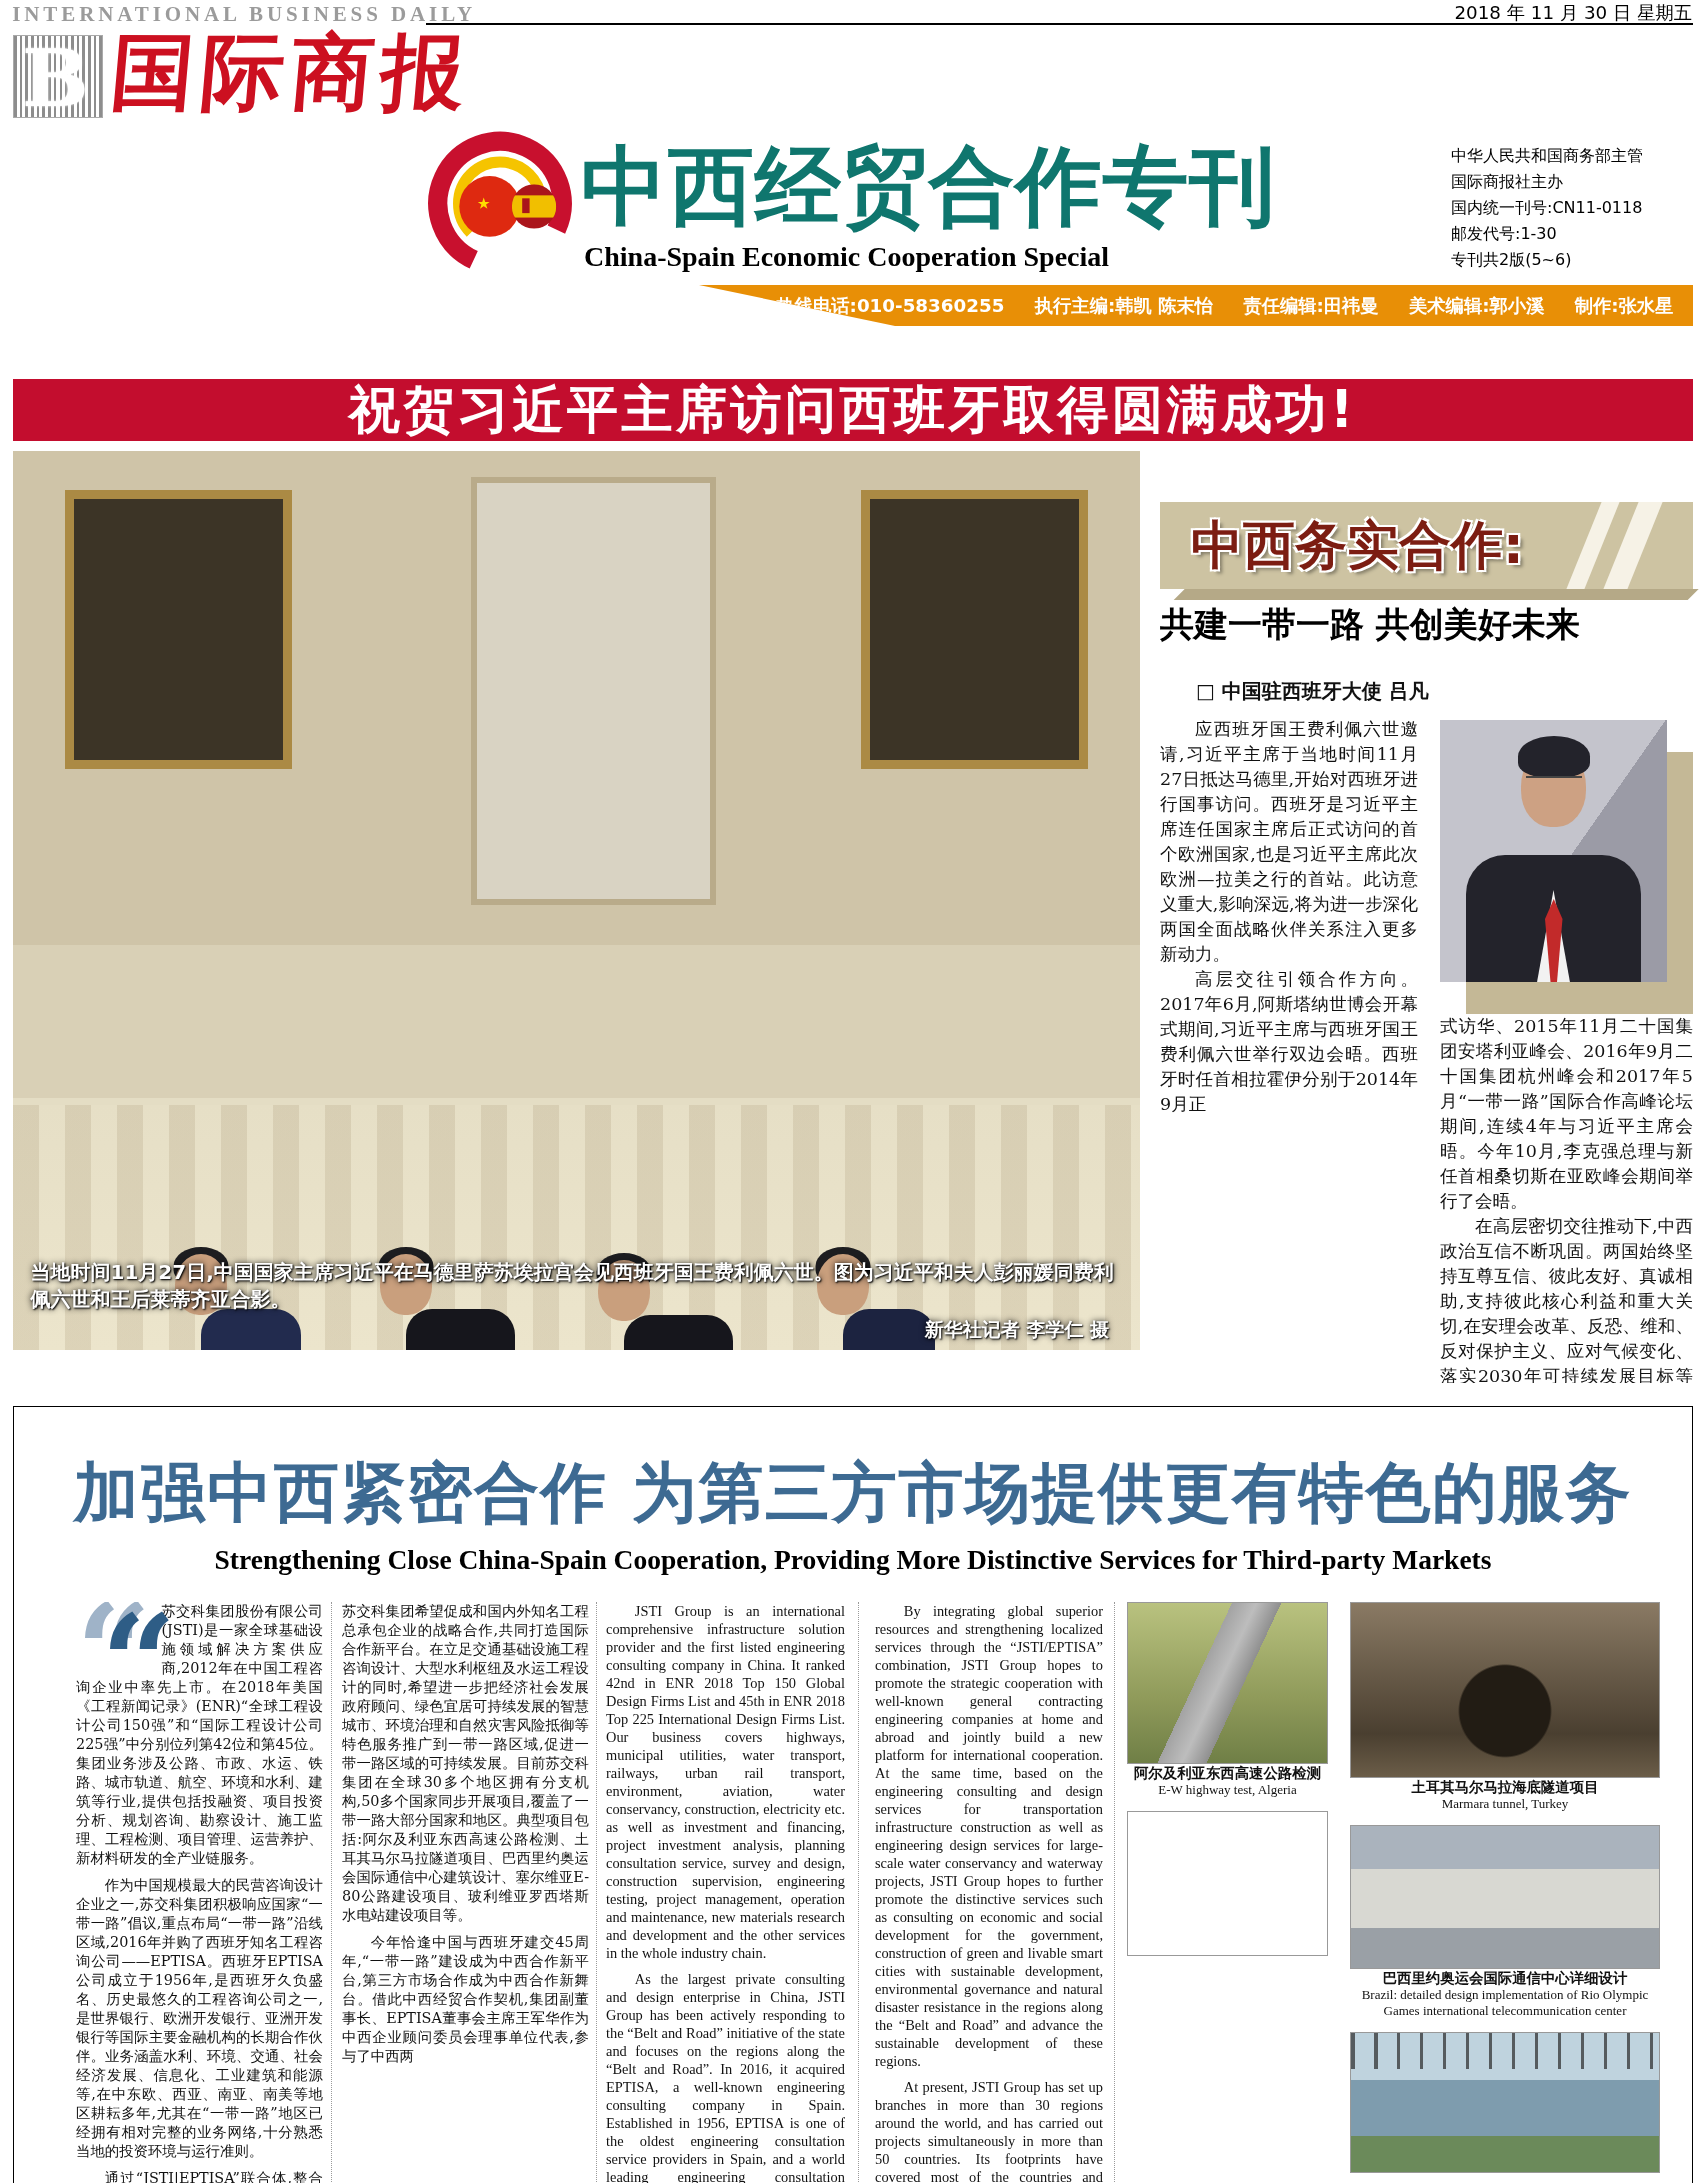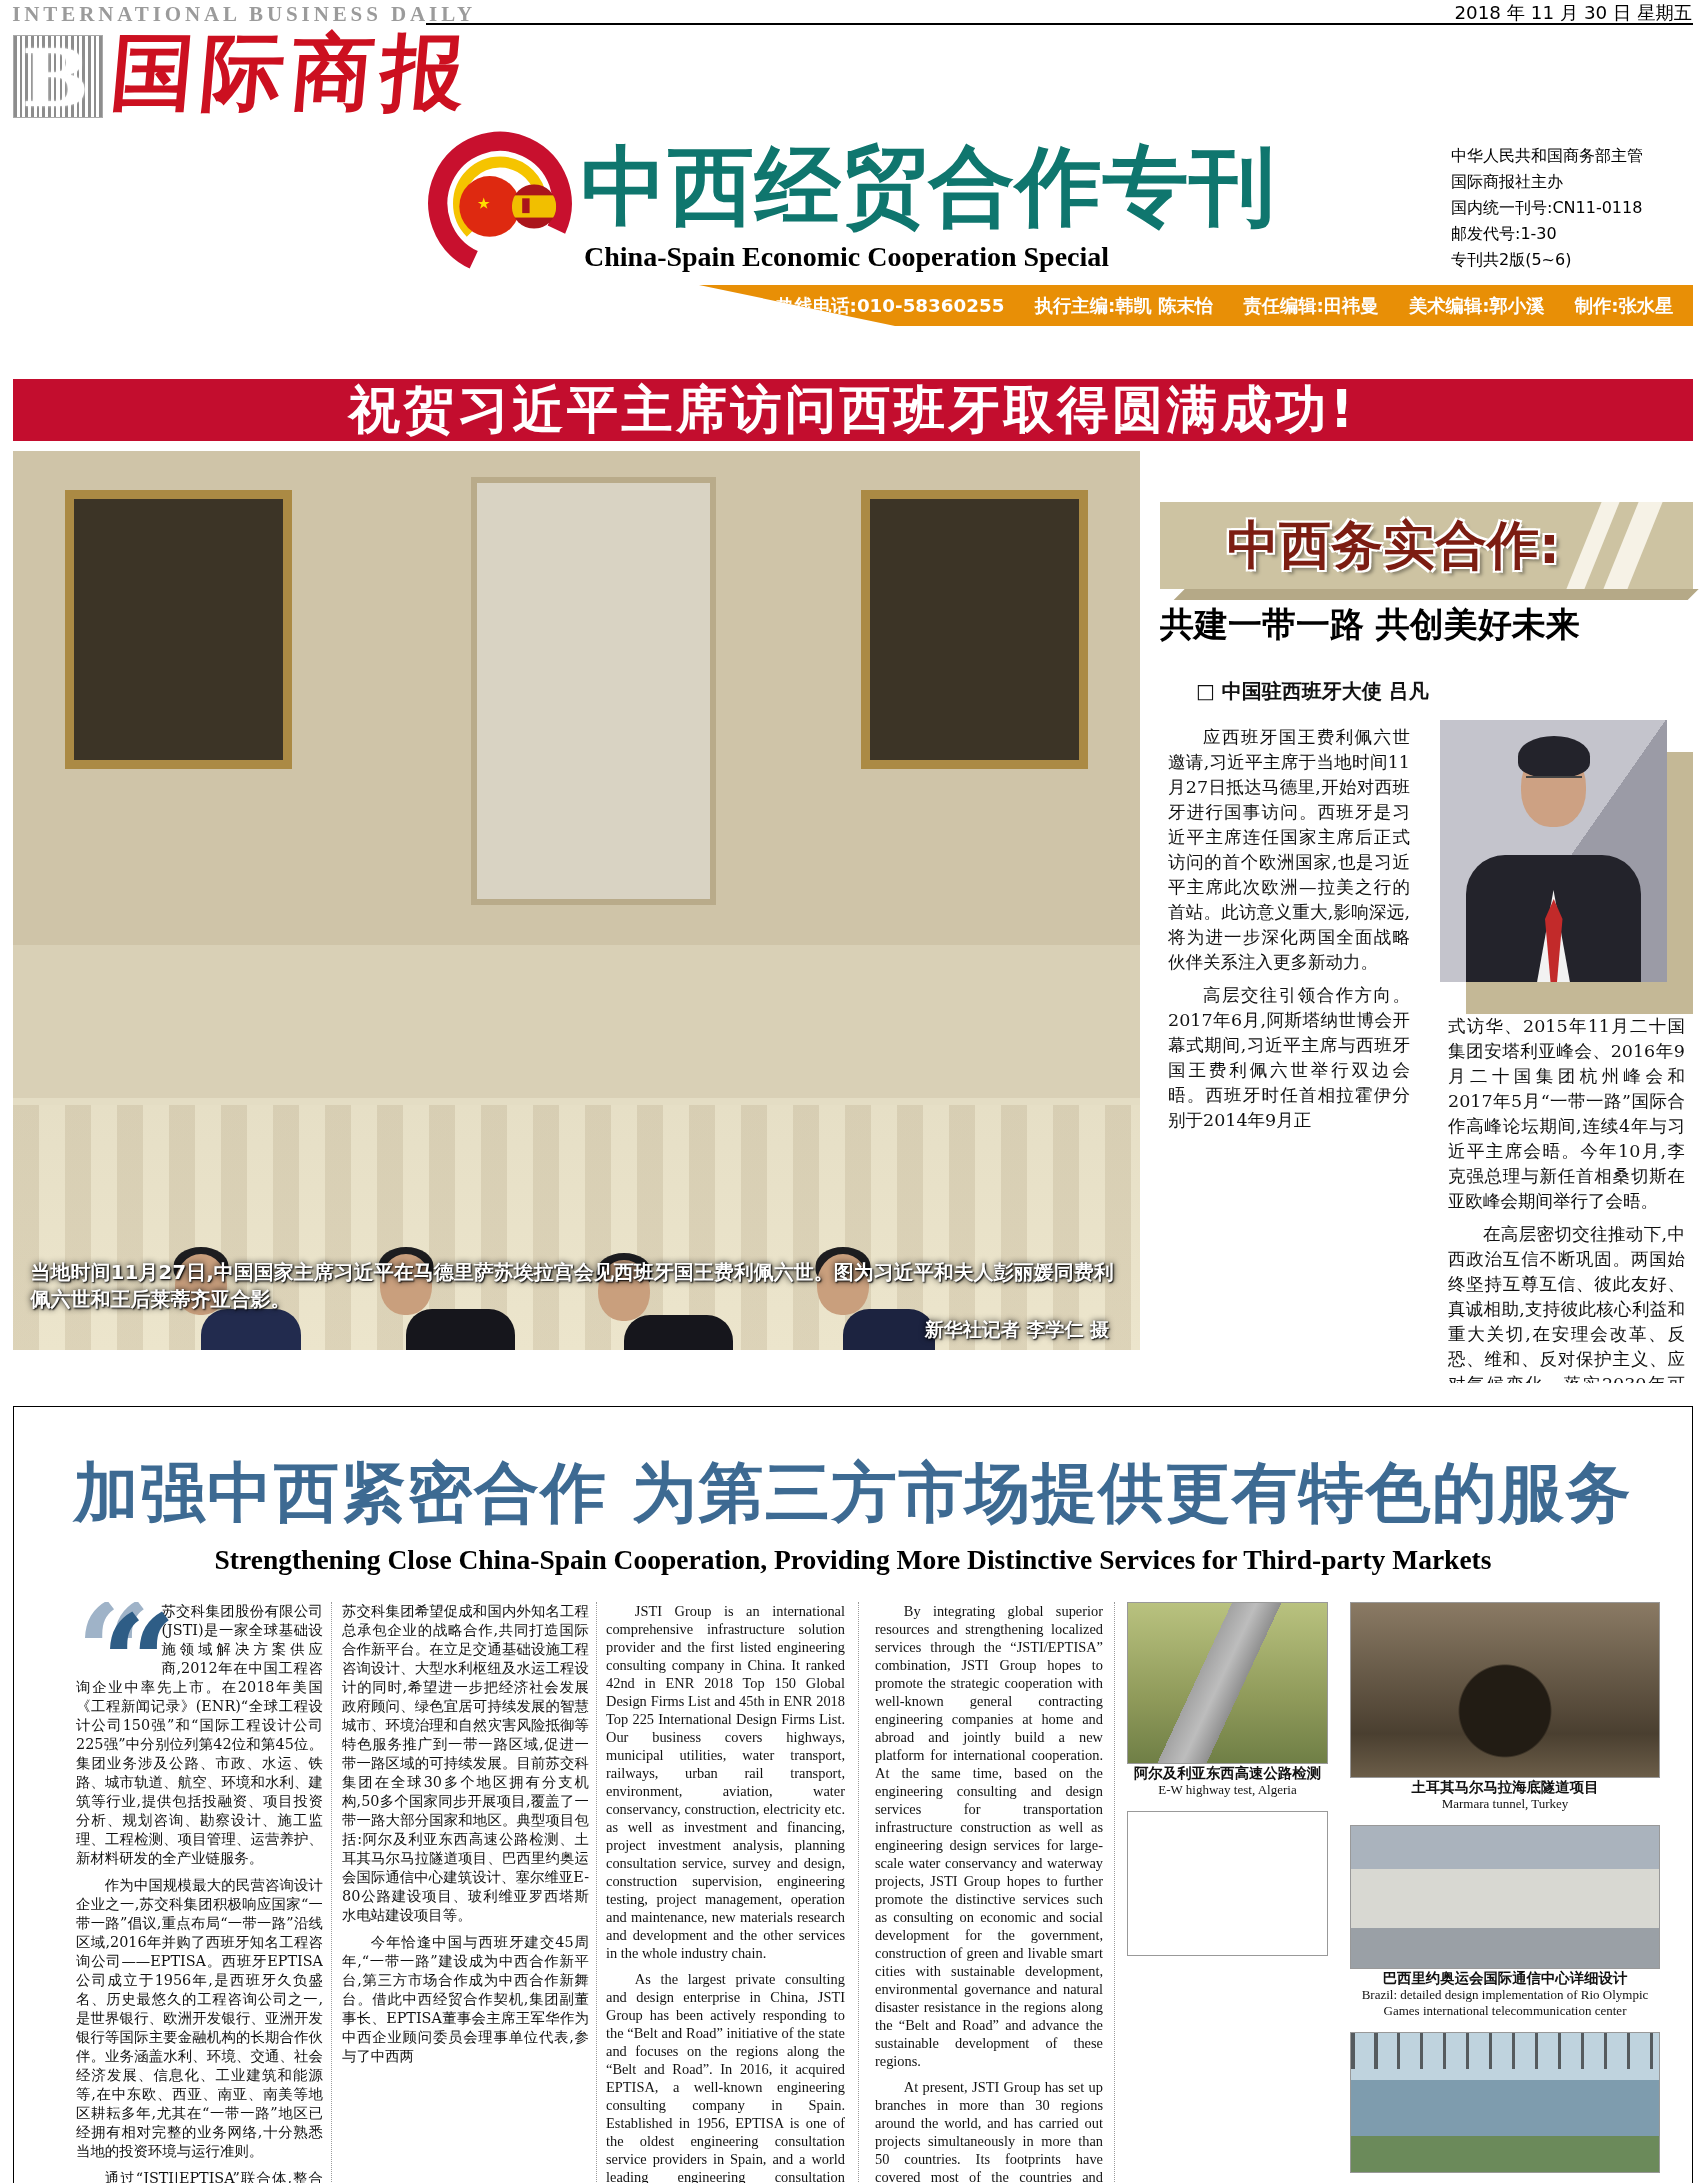--- a/index.html
+++ b/index.html
@@ -60,26 +60,26 @@
                 font-family:"DejaVu Sans",sans-serif;text-shadow:0 0 6.1px #000,0.9px 0.9px 1.7px #000;}
   .credit-line{right:31px;bottom:7px;color:#fff;font-weight:bold;font-size:19px;
                font-family:"DejaVu Sans",sans-serif;text-shadow:0 0 6.1px #000,0.9px 0.9px 1.7px #000;}
 
   
   .kicker-box{left:1160px;top:502px;width:533px;height:87px;background:#cdc3a2;}
   .kicker-shadow{left:1179px;top:589px;width:514px;height:11.4px;background:#b5a987;transform:skewX(-45deg);}
   .kicker-slash{top:0;height:100%;background:#f6f2e6;transform:skewX(-22deg);}
   .kicker-text{position:absolute;left:31px;top:0;font-family:"DejaVu Sans",sans-serif;font-weight:bold;
                font-size:52px;line-height:87px;color:#7c1d12;white-space:nowrap;
-               text-shadow:2.2px 2.2px 0 #fff,-2.2px -2.2px 0 #fff,2.2px -2.2px 0 #fff,-2.2px 2.2px 0 #fff,4.4px 4.4px 3.5px rgba(0,0,0,.35);margin-left:36px;}
+               text-shadow:2.2px 2.2px 0 #fff,-2.2px -2.2px 0 #fff,2.2px -2.2px 0 #fff,-2.2px 2.2px 0 #fff,4.4px 4.4px 3.5px rgba(0,0,0,.35);}
   .article-headline{left:1160px;top:602px;width:537px;font-family:"DejaVu Sans",sans-serif;
                     font-weight:bold;font-size:34px;color:#000;white-space:nowrap;}
   .article-byline{left:1160px;top:678px;font-family:"DejaVu Sans",sans-serif;font-weight:bold;font-size:20px;margin-left:36px;}
   .art-col{font-size:17.5px;line-height:25px;text-align:justify;overflow:hidden;}
-  .art-col p{margin:8px;text-indent:2em;}
+  .art-col p{margin:0;text-indent:2em;}
   .art-col p.noindent{text-indent:0;}
   .colA{left:1160px;top:717px;width:258px;height:666px;}
   .colB{left:1440px;top:717px;width:253px;height:666px;}
   .portrait-wrap{position:relative;width:238px;height:279px;margin:2.6px 0 15.7px 0;}
   .portrait-shadow{position:absolute;right:-15px;bottom:-15px;width:227px;height:262px;background:#c4b896;}
   .portrait{position:absolute;left:0;top:0;width:227px;height:262px;overflow:hidden;
             background:linear-gradient(125deg,#c4c4cc 0 55%,#9b9ba6 55% 100%);}
   .pt-body{position:absolute;left:26px;bottom:-17.5px;width:175px;height:144px;border-radius:39px 39px 0 0;background:#23232b;}
   .pt-shirt{position:absolute;left:94px;bottom:-17.5px;width:39px;height:109px;background:#f2f2f2;clip-path:polygon(50% 0,100% 100%,0 100%);}
   .pt-tie{position:absolute;left:105px;bottom:-17.5px;width:17.5px;height:100px;background:#c22a2a;clip-path:polygon(50% 0,100% 20%,60% 100%,40% 100%,0 20%);}

